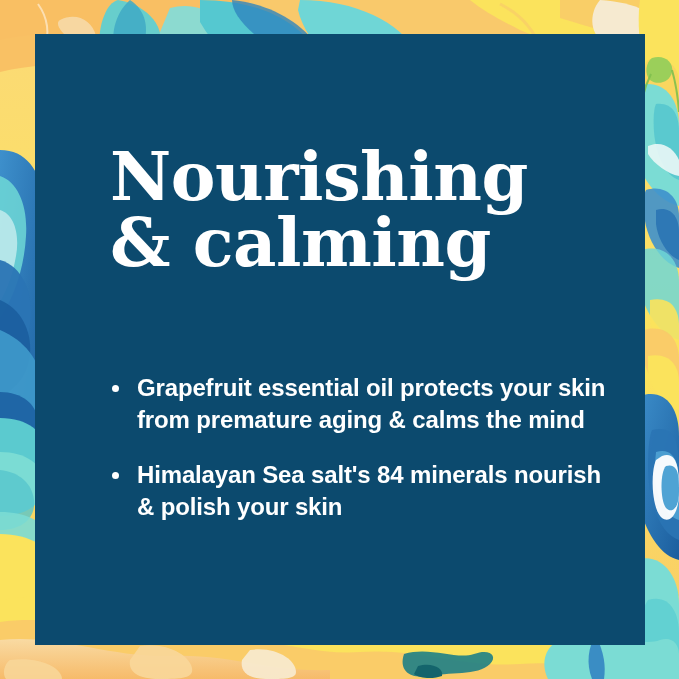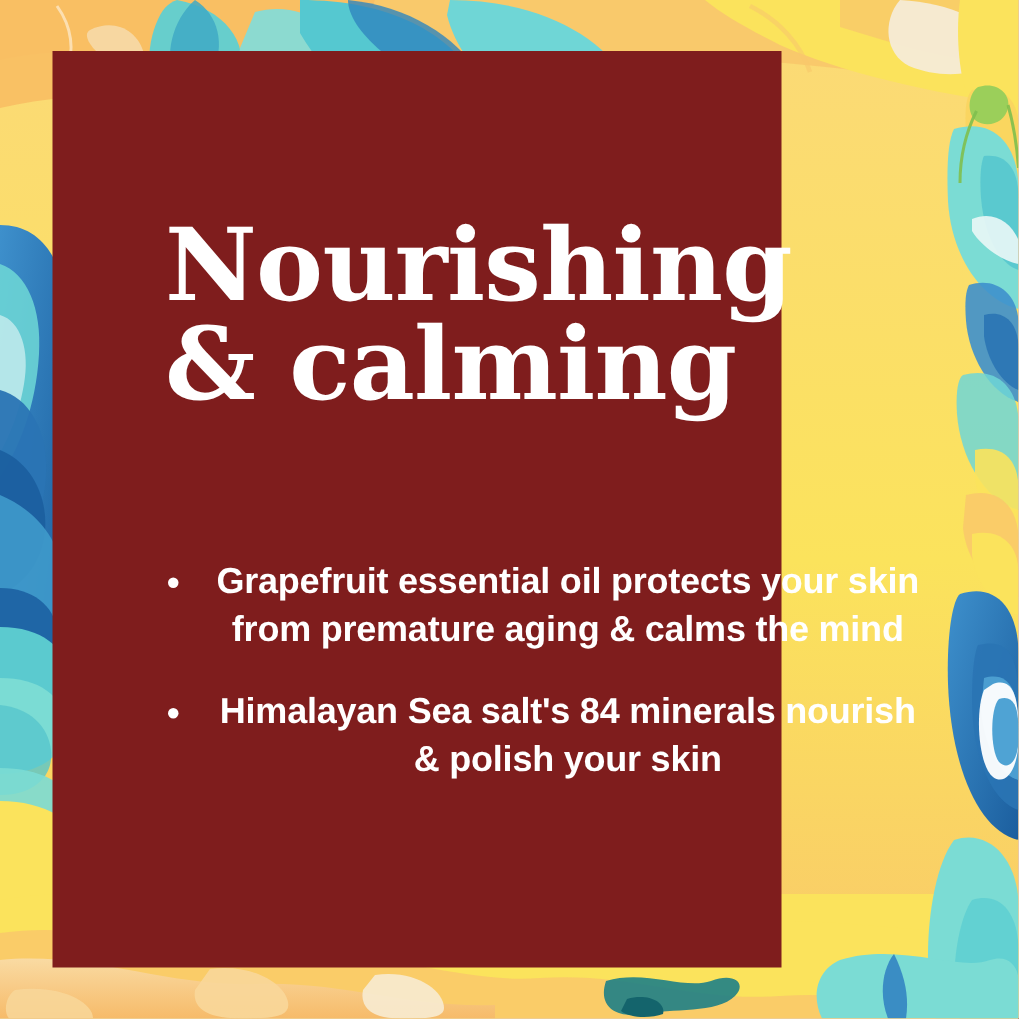--- a/index.html
+++ b/index.html
@@ -68,21 +68,20 @@
     width: 510px;
     margin: 0;
     padding: 0;
     list-style: none;
     color: #FFFFFF;
     font-family: "Liberation Sans", sans-serif;
     font-weight: bold;
     font-size: 24px;
     line-height: 1.32;
     letter-spacing: -0.15px;
-    text-align: center;
   }
   .bullets li {
     position: relative;
     padding-left: 27px;
     margin: 0 0 24px 0;
   }
   .bullets li:last-child { margin-bottom: 12px; }
   .bullet-dot {
     position: absolute;
     left: 2px;
@@ -190,21 +189,21 @@
     <path d="M636,560 C660,552 679,574 679,604 V679 H624 C614,650 618,584 636,560 Z" fill="#7BDCD4"></path>
     <path d="M648,600 C668,594 679,610 679,634 V679 H640 C632,656 638,614 648,600 Z" fill="#5FCFD2" opacity="0.9"></path>
     <path d="M560,640 C600,628 640,648 660,640 C672,636 679,644 679,654 V679 H548 C540,662 546,646 560,640 Z" fill="#7BDCD4"></path>
     <path d="M596,636 C604,652 606,666 604,679 H592 C586,664 588,646 596,636 Z" fill="#2F7FC1" opacity="0.85"></path>
 
     <path d="M60,20 C76,12 92,20 96,36 C90,44 74,42 64,34 C58,28 56,22 60,20 Z" fill="#F6EBD6" opacity="0.55"></path>
     <path d="M38,4 C48,18 50,34 44,48" stroke="#FFFFFF" stroke-width="2" fill="none" opacity="0.5"></path>
     <path d="M500,4 C520,14 534,30 540,48" stroke="#F9C86A" stroke-width="3" fill="none" opacity="0.6"></path>
   </svg>
 
-  <div id="panel" style="left: 35px; top: 34px; width: 486px; height: 611px; background: #7f1d1d;">
+  <div id="panel" style="left: 35px; top: 34px; width: 610px; height: 611px; background: #0c4a6e;">
 
     <h1 class="headline">
       <span class="hl-line">Nourishing</span>
       <span class="hl-line">&amp; calming</span>
     </h1>
 
     <ul class="bullets">
       <li>
         <span class="bullet-dot"></span>
         <span class="bullet-text">Grapefruit essential oil protects your skin from premature aging &amp; calms the mind</span>

